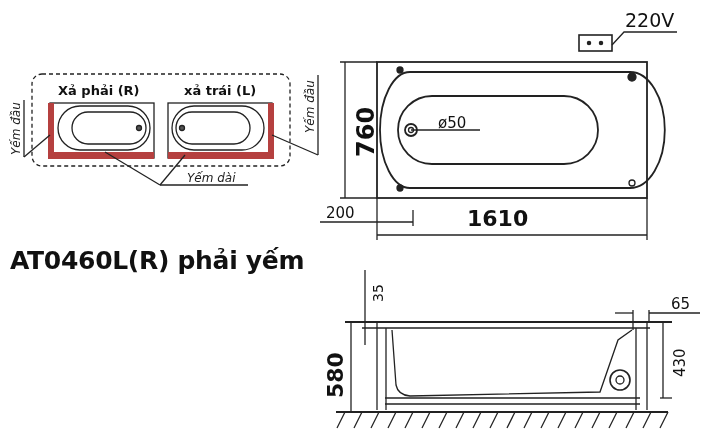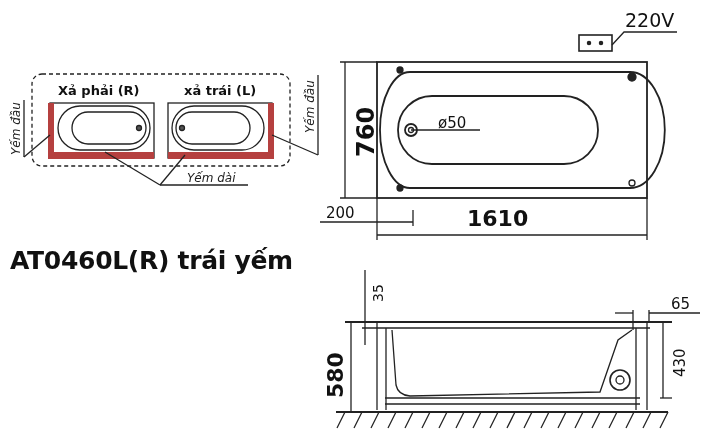--- a/index.html
+++ b/index.html
@@ -6,21 +6,21 @@
   body{width:704px;height:443px;position:relative;overflow:hidden;font-family:"DejaVu Sans",sans-serif;}
   svg{position:absolute;left:0;top:0;}
   .t-bold{font-family:"DejaVu Sans",sans-serif;font-weight:bold;fill:#111;}
   .t-norm{font-family:"DejaVu Sans",sans-serif;fill:#111;}
   .t-it{font-family:"DejaVu Sans",sans-serif;font-style:italic;fill:#222;}
   .title{position:absolute;left:10px;top:246px;font-family:"DejaVu Sans",sans-serif;font-weight:bold;font-size:25px;color:#111;white-space:nowrap;letter-spacing:-0.3px;}
 </style>
 </head>
 <body>
 
-<div class="title">AT0460L(R) trái yếm</div>
+<div class="title">AT0460L(R) phải yếm</div>
 
 <svg width="704" height="443" viewBox="0 0 704 443">
   <g stroke="#222" fill="none" stroke-width="1.3">
 
     <rect x="32" y="74" width="258" height="92" rx="10" stroke-dasharray="4,3"></rect>
 
     <g>
       <rect x="50" y="103" width="104" height="55" fill="#fff"></rect>
       <rect x="48" y="103" width="6" height="55" fill="#b5403f" stroke="none"></rect>
       <rect x="48" y="152" width="106" height="7" fill="#b5403f" stroke="none"></rect>

